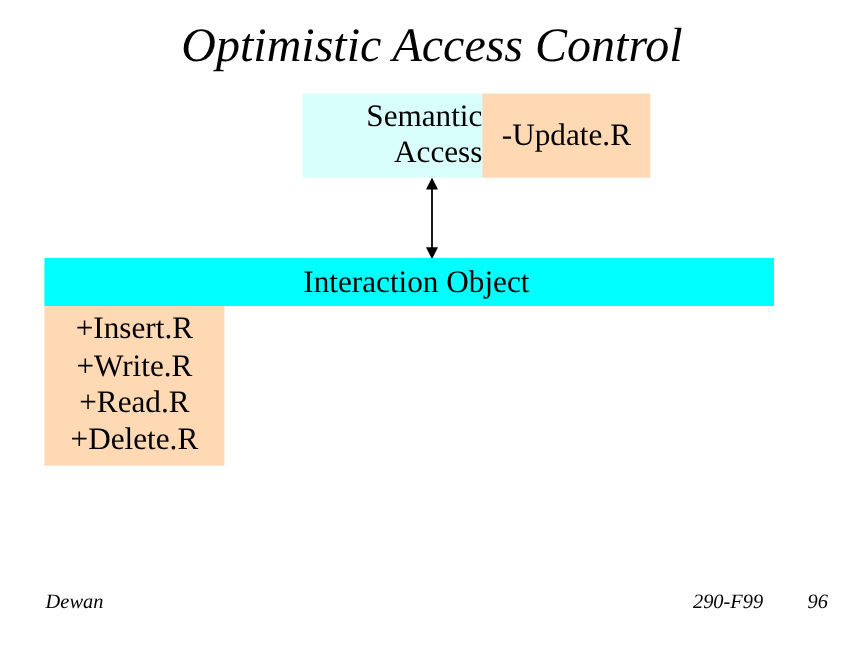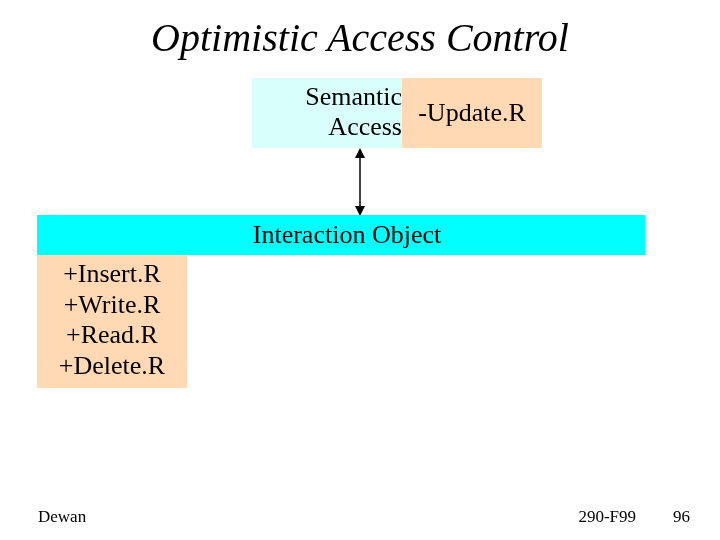--- a/index.html
+++ b/index.html
@@ -83,23 +83,24 @@
     background: #ffd9b3;
     font-size: 26px;
     text-align: center;
     line-height: 1.18;
     padding: 4px 0 6px 0;
   }
   .plus-box div { white-space: nowrap; }
 
   .footer {
     position: absolute;
-    bottom: 13px;
+    bottom: 28px;
     font-size: 17px;
     font-family: "Times New Roman", Times, serif;
+    font-style: italic;
   }
   .footer.left  { left: 38px; }
   .footer.mid   { left: 0; width: 636px; text-align: right; }
   .footer.right { right: 30px; margin-left: 48px; }
 </style>
 </head>
 <body>
 
 <div class="slide">
 

